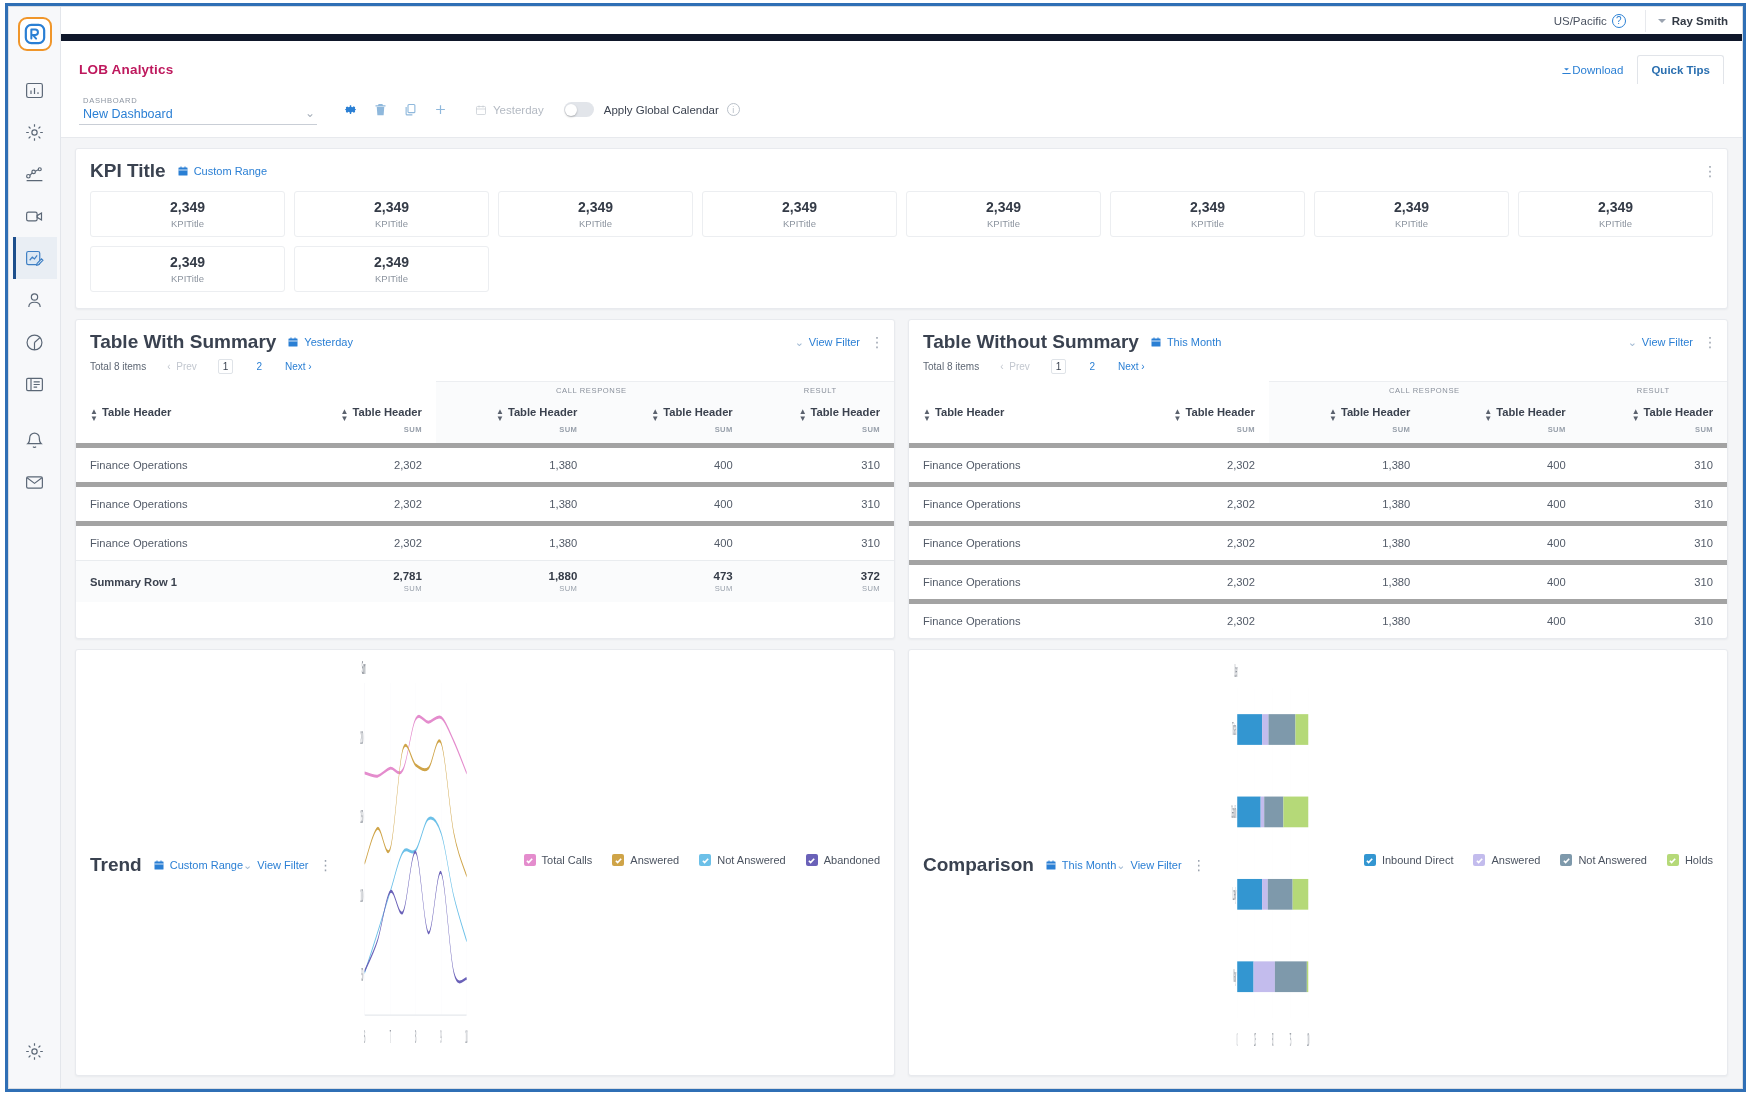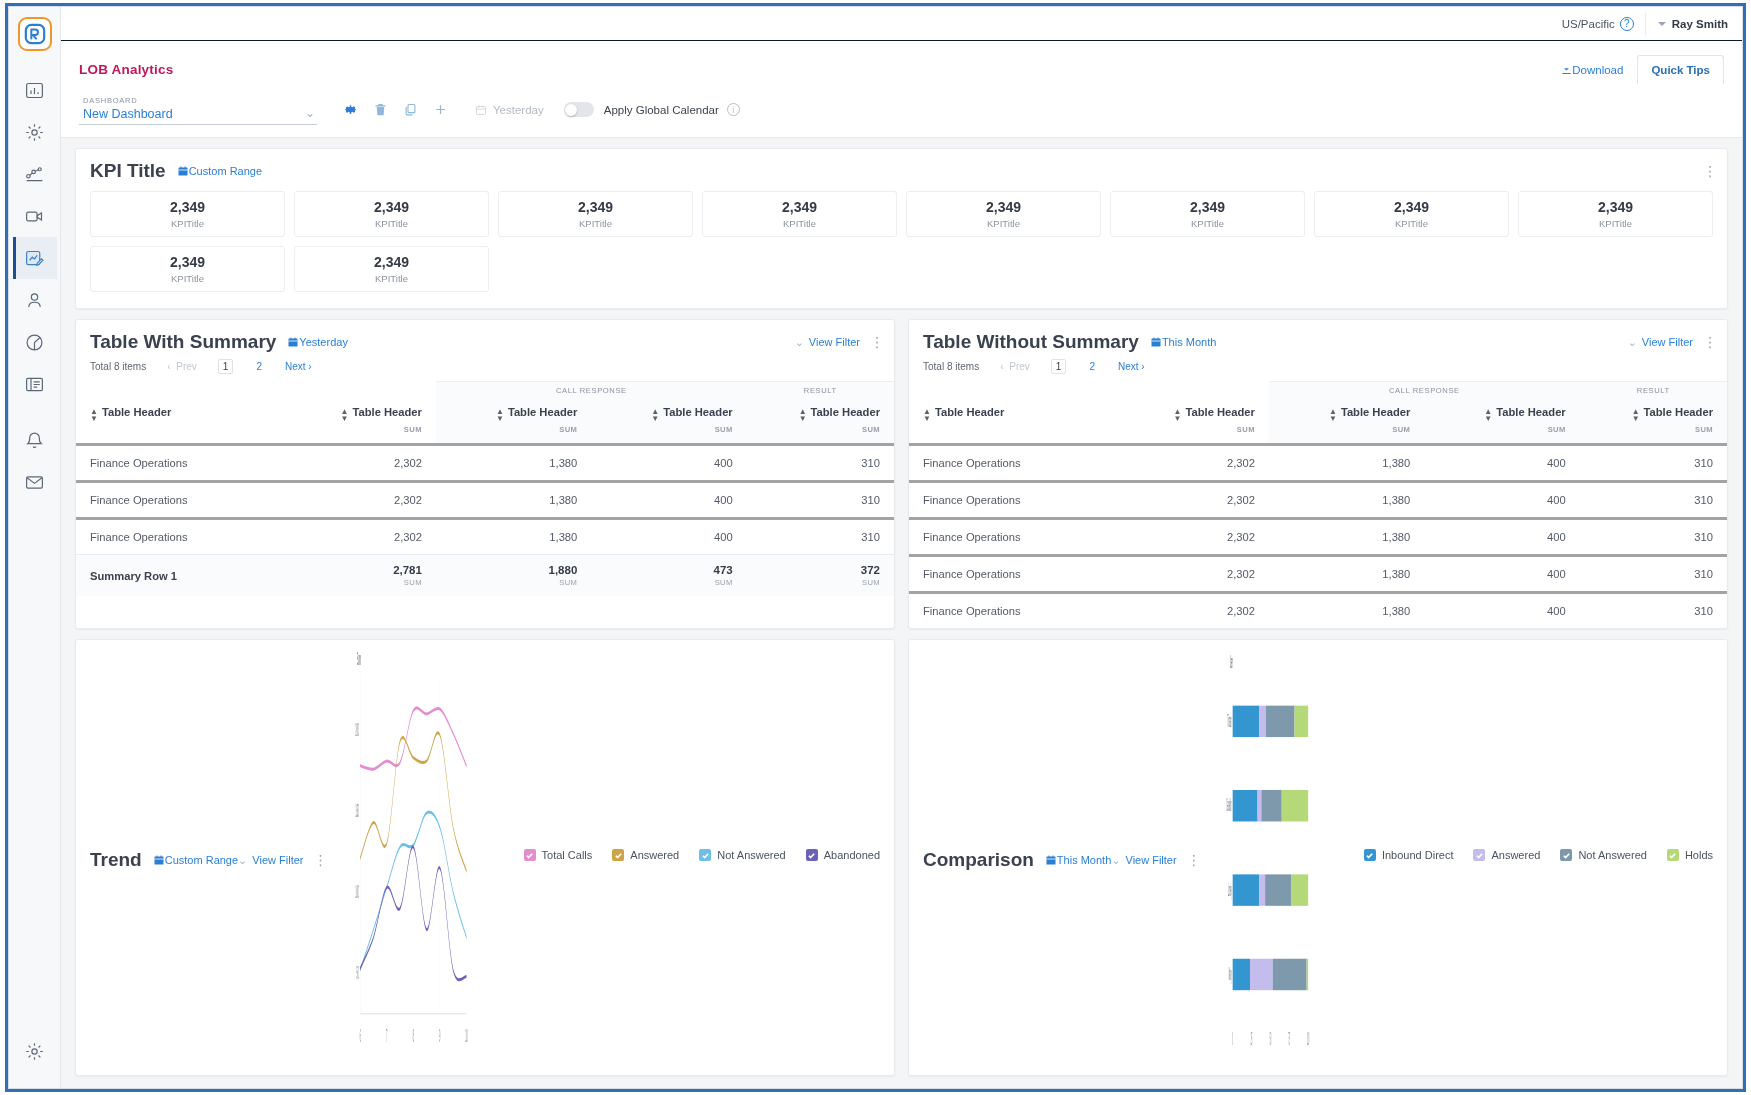--- a/index.html
+++ b/index.html
@@ -41,23 +41,23 @@
     content:""; position:absolute; left:0; top:0; bottom:0; width:3px; background:#1d4f8c;
   }
   .nav-ico.active svg { stroke:#3e7fc4; }
   .nav-gap { height:14px; }
   .nav-bottom { margin-top:auto; margin-bottom:16px; }
 
   
   .main { flex:1; display:flex; flex-direction:column; min-width:0; background:#f4f5f7;}
 
   .topbar {
-    height:34px; background:#fff; border-bottom:1px solid #0f172a;
+    height:34px; background:#fff; border-bottom:7px solid #0f172a;
     display:flex; align-items:center; justify-content:flex-end;
-    padding-right:14px; gap:0px; flex:0 0 34px;
+    padding-right:14px; gap:8px; flex:0 0 34px;
   }
   .tz { font-size:11.5px; color:#4a5260; display:flex; align-items:center; gap:5px; padding-right:11px; }
   .qmark { width:14px;height:14px;border:1.3px solid #2a7fd4;border-radius:50%;
            color:#2a7fd4;font-size:10px;display:flex;align-items:center;justify-content:center; }
   .user { font-size:11.5px;color:#333a45;font-weight:bold; display:flex;align-items:center;gap:6px;
           border-left:1px solid #e7e9ed; padding-left:12px; height:22px; }
   .caret { width:0;height:0;border-left:4px solid transparent;border-right:4px solid transparent;border-top:4px solid #9aa3b0; }
 
   .pagehead {
     background:#fff; padding:14px 18px 0 18px; flex:0 0 auto;
@@ -89,21 +89,21 @@
   .agc { font-size:11.5px;color:#3c4350; margin-left:10px; }
   .info-i { width:13px;height:13px;border:1.2px solid #b9c0c9;border-radius:50%;color:#b9c0c9;font-size:9px;
             display:flex;align-items:center;justify-content:center;margin-left:8px;}
 
   
   .content { flex:1; overflow:hidden; padding:10px 14px 12px 14px; display:flex; flex-direction:column; gap:10px;}
   .card { background:#fff; border:1px solid #e8eaee; border-radius:3px; box-shadow:0 1px 2px rgba(20,30,50,.05); }
 
   .card-head { display:flex; align-items:center; padding:11px 14px 6px 14px; }
   .card-title { font-size:19px; color:#3a4250; font-weight:bold; }
-  .daterange { display:flex;align-items:center;font-size:11px;color:#2a7fd4;margin-left:11px; cursor:pointer;}
+  .daterange { display:flex;align-items:center;gap:5px;font-size:11px;color:#2a7fd4;margin-left:11px; cursor:pointer;}
   .daterange svg{width:12px;height:12px;}
   .head-right { margin-left:auto; display:flex; align-items:center; gap:10px; }
   .viewfilter { font-size:11px;color:#2a7fd4; display:flex;align-items:center;gap:5px; cursor:pointer;}
   .vf-chev { color:#9fb8d2; font-size:11px;}
   .kebab { color:#9aa2ae; font-size:14px; letter-spacing:0; line-height:9px; cursor:pointer; width:10px; text-align:center;}
 
   
   .kpi-grid { display:grid; grid-template-columns:repeat(8,1fr); gap:9px; padding:3px 14px 16px 14px; }
   .kpi-cell { border:1px solid #eceef1; border-radius:3px; height:46px;
               display:flex;flex-direction:column;align-items:center;justify-content:center; cursor:pointer;}
@@ -125,21 +125,21 @@
   .grp-row th { font-size:7.6px; letter-spacing:.6px; color:#8a919c; font-weight:normal;
                 text-align:center; padding:4px 0 3px 0; background:#fafbfc; border-top:1px solid #eceef1;}
   .grp-row th.blank { background:#fff; border-top:none;}
   .hdr-row th { padding:8px 14px 9px 14px; background:#fafbfc; vertical-align:top; }
   .hdr-row th.plain { background:#fff; }
   .th-in { display:flex; align-items:flex-start; gap:4px; justify-content:flex-end;}
   .th-in.left { justify-content:flex-start; }
   .sortic { font-size:8px; line-height:9px; color:#5a616d; display:flex;flex-direction:column; margin-top:1px;}
   .th-txt { font-size:11.2px; color:#3b424f; font-weight:bold; }
   .th-sub { font-size:7.6px; color:#98a0ab; text-align:right; margin-top:2px; letter-spacing:.4px;}
-  td { font-size:11.2px; color:#535b68; padding:11px 14px; border-top:3px solid #a3a3a3;}
+  td { font-size:11.2px; color:#535b68; padding:11px 14px; border-top:5px solid #a3a3a3;}
   td.num { text-align:right; }
   .sum-row td { background:#fafbfc; border-top:1px solid #e9ecef; padding:9px 14px;}
   .sum-lbl { font-weight:bold; color:#3b424f; font-size:11.2px;}
   .sum-val { font-weight:bold; color:#343b47; font-size:11.5px; text-align:right;}
   .sum-unit { font-size:7.6px; color:#98a0ab; text-align:right; margin-top:2px; letter-spacing:.4px;}
 
   
   .row3 { display:flex; gap:13px; flex:1; min-height:0;}
   .row3 > .card { flex:1; min-width:0; display:flex; flex-direction:row;}
   .chart-wrap { flex:1; padding:2px 14px 4px 14px; position:relative; min-height:0;}

